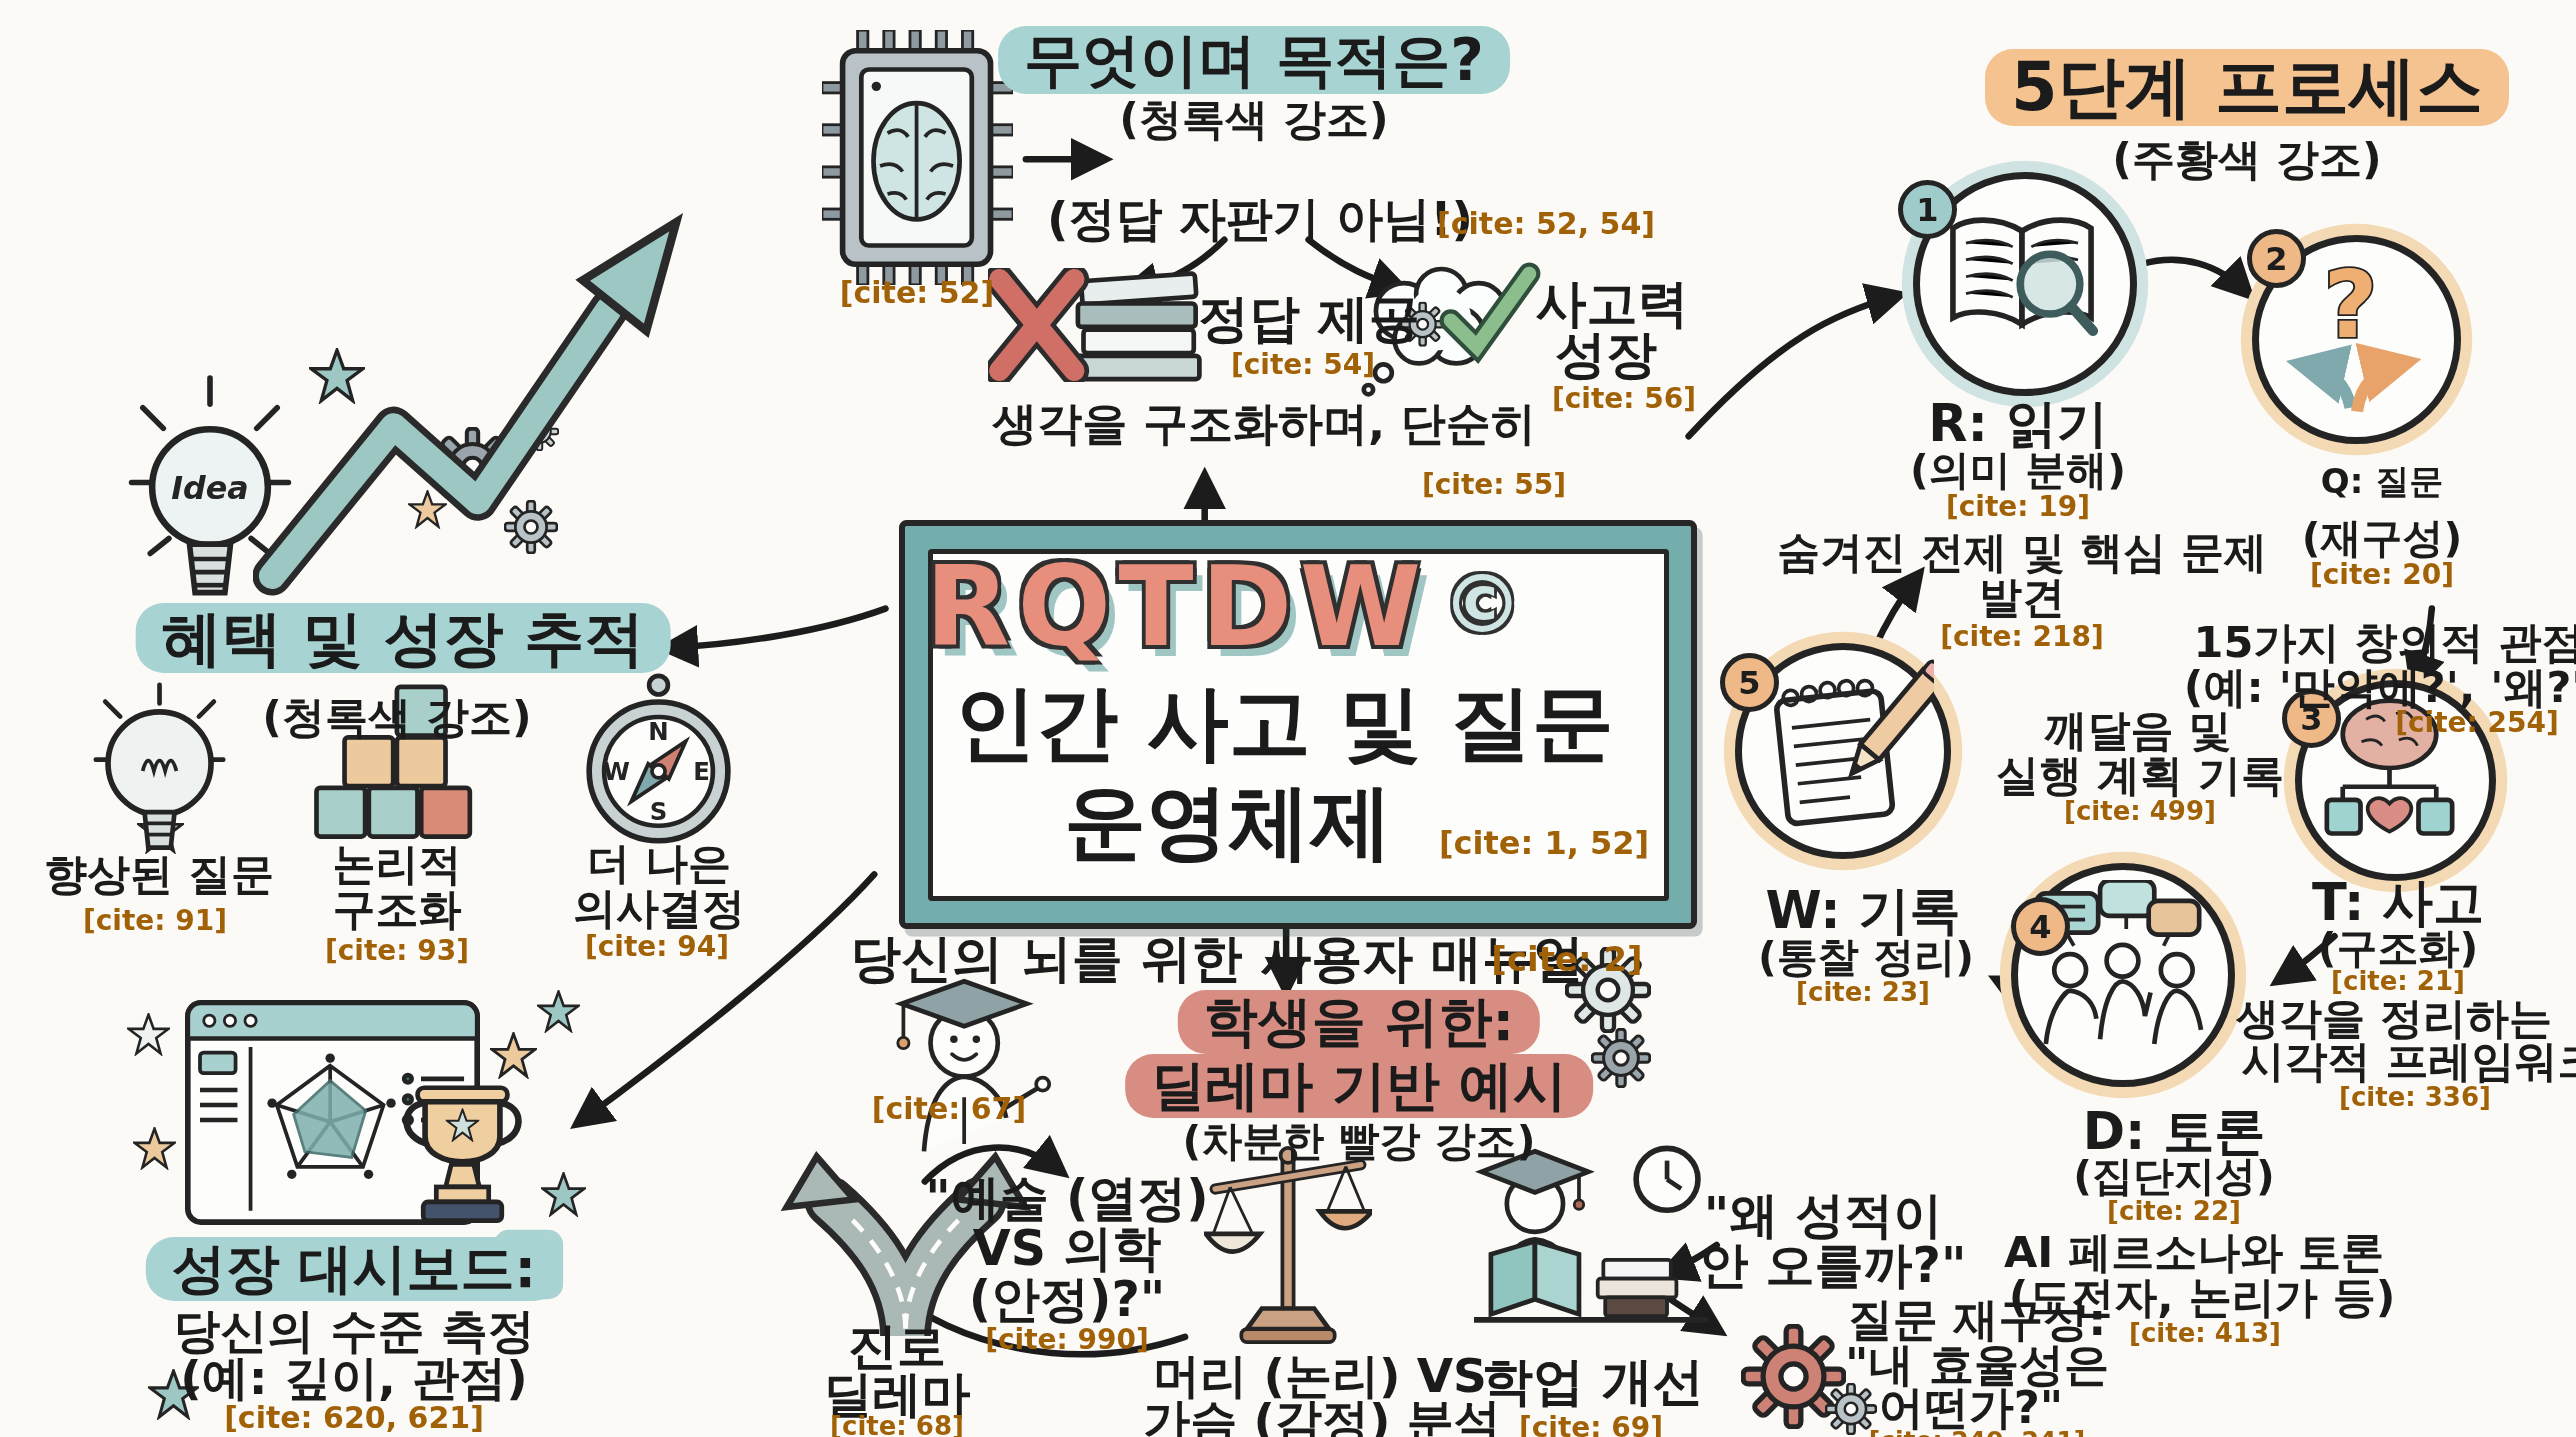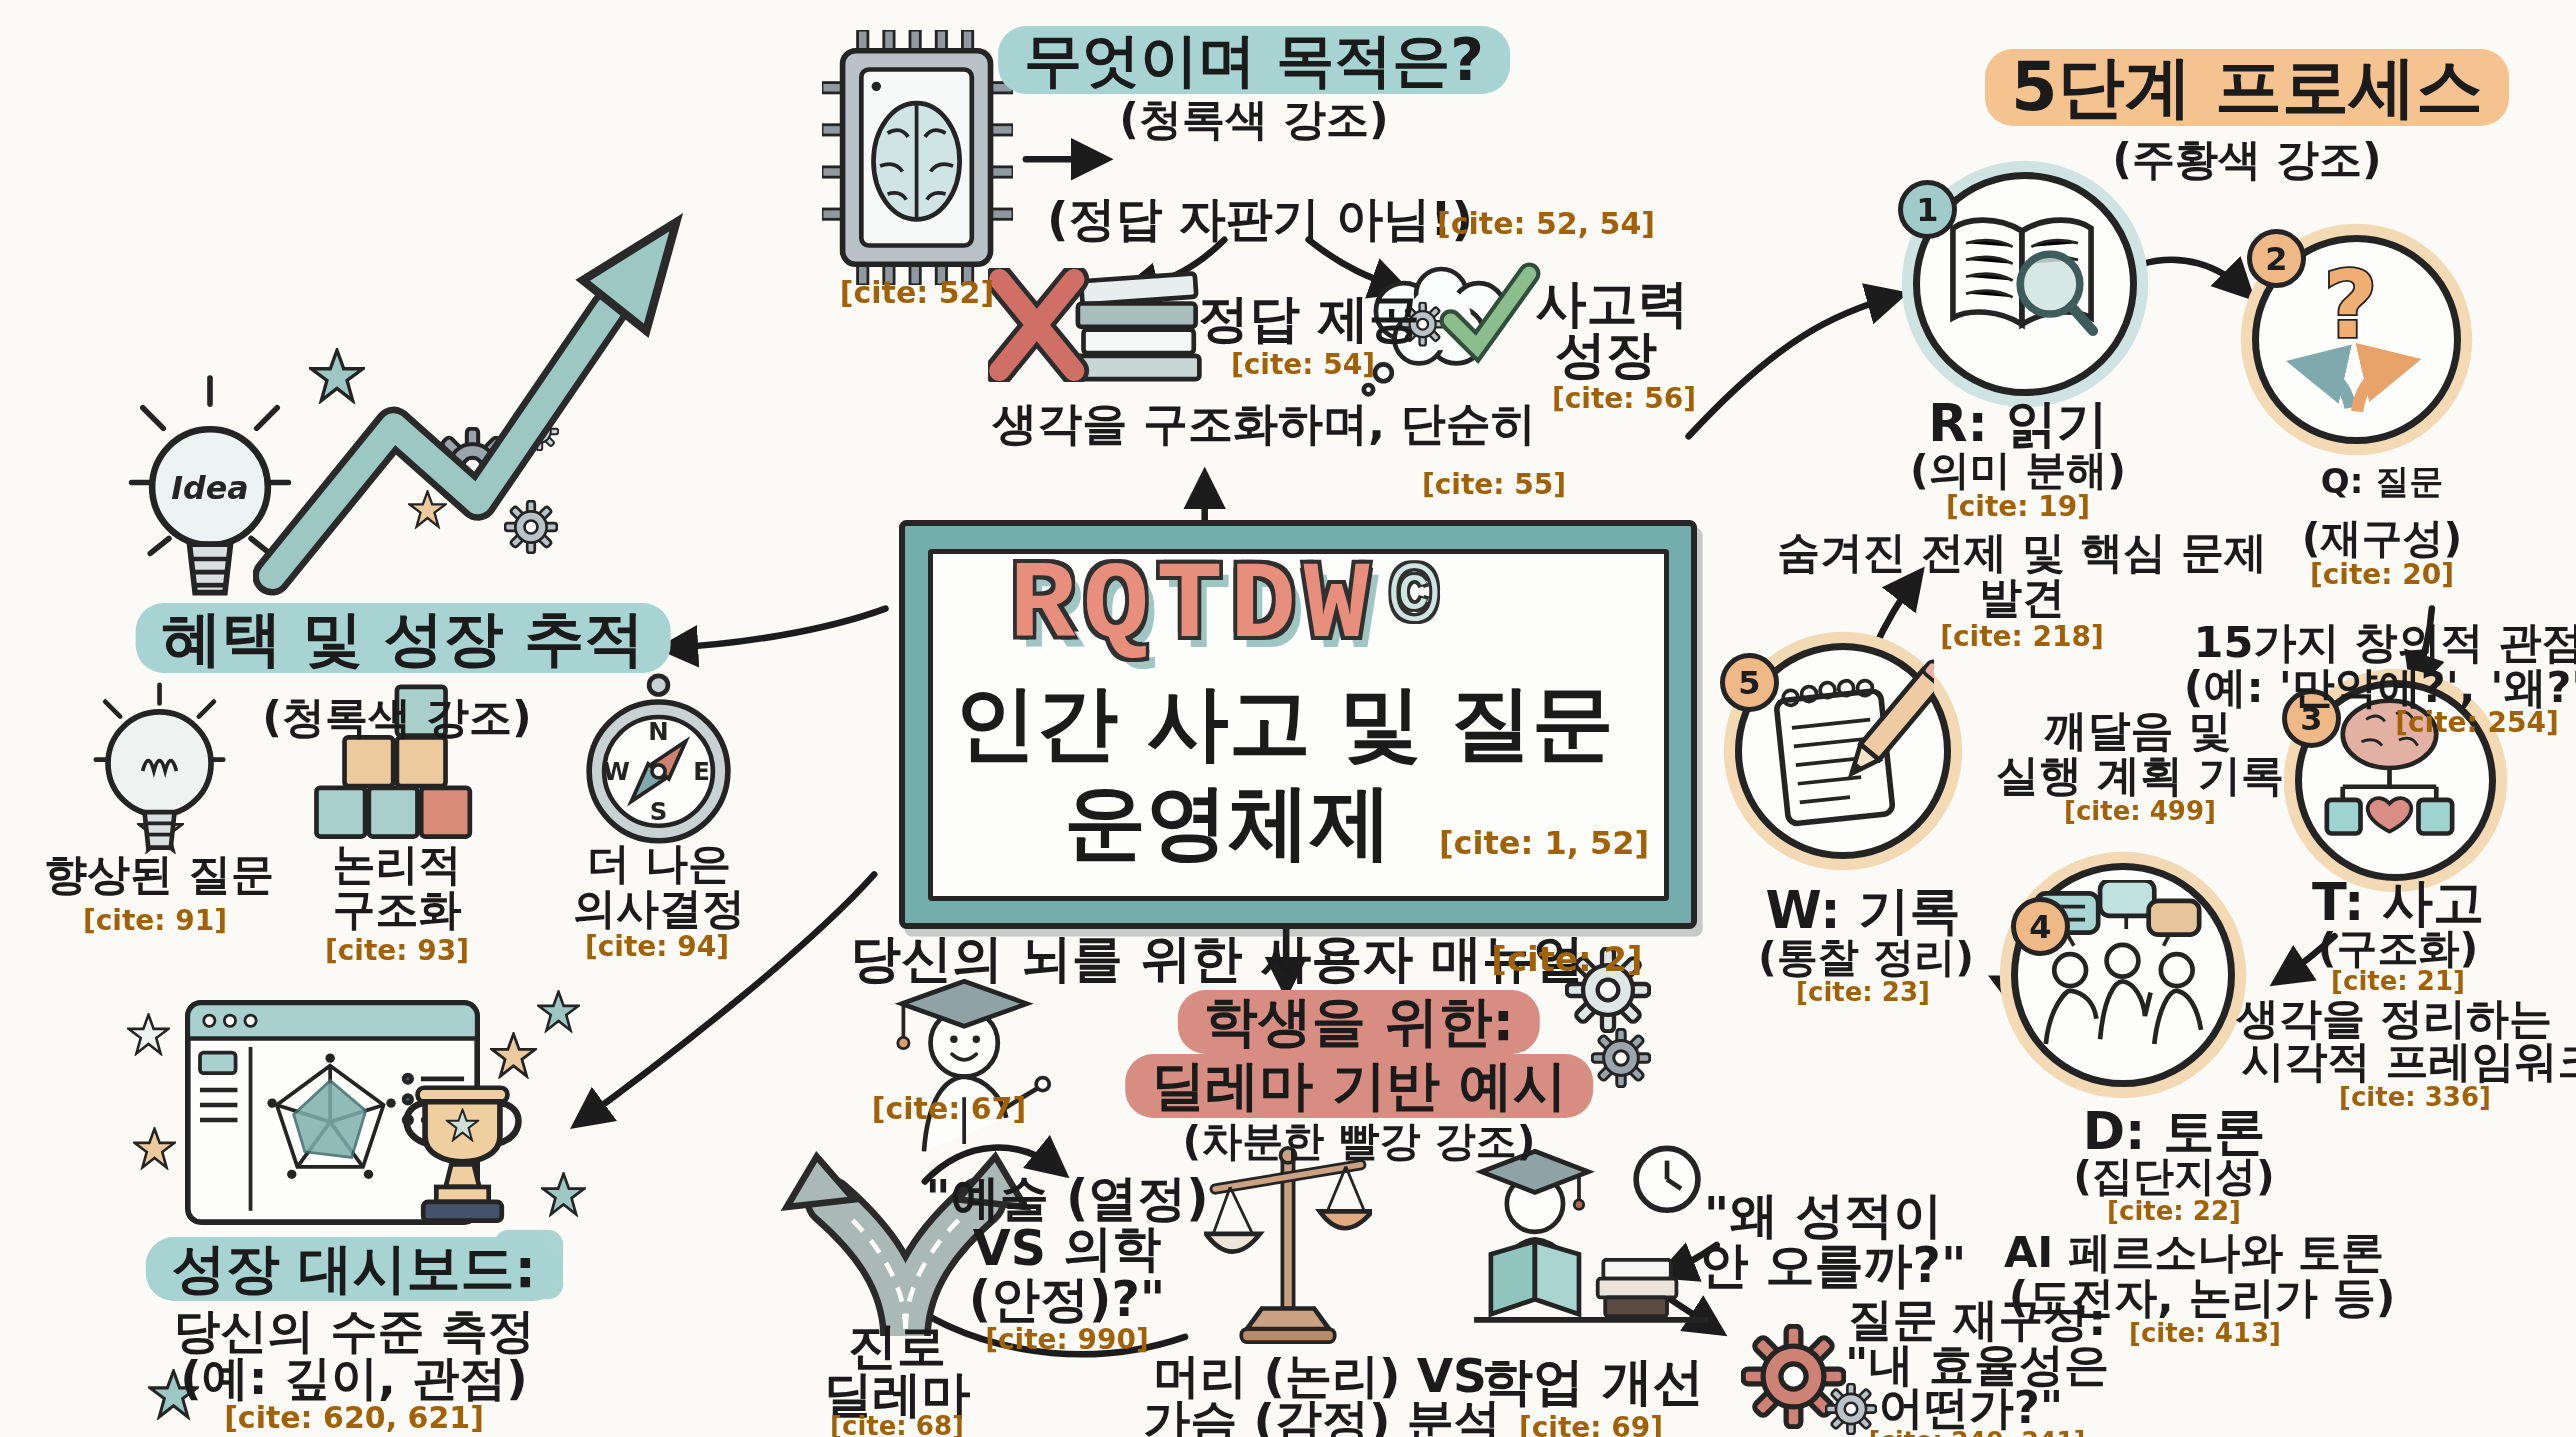--- a/index.html
+++ b/index.html
@@ -15,21 +15,21 @@
   .tint-teal{box-shadow:0 0 0 11.2px #cfe3e2;}
   .tint-orange{box-shadow:0 0 0 11.2px #f3d9b4;}
   .badge{position:absolute;width:49px;height:49px;border-radius:50%;border:5.6px solid #242424;
          display:flex;align-items:center;justify-content:center;font-weight:800;font-size:32px;
          color:#1d1d1d;z-index:5;}
   .box{position:absolute;left:899px;top:520px;width:786px;height:397px;background:#74aeac;
        border:6.6px solid #262626;border-radius:7.5px;z-index:4;box-shadow:5.6px 7.5px 0 rgba(40,60,60,.25);}
   .box-inner{position:absolute;left:22.5px;top:22.5px;right:22.5px;bottom:22.5px;background:#fdfdfb;
        border:5.6px solid #262626;border-radius:3.7px;}
   .logo{color:#e78e7c;letter-spacing:7.5px;
-        text-shadow:-3.7px -3.7px 0 #303030,3.7px -3.7px 0 #303030,-3.7px 3.7px 0 #303030,3.7px 3.7px 0 #303030,9.4px 11.2px 0 #9fc6c3;font-family:Liberation Mono, monospace;}
+        text-shadow:-3.7px -3.7px 0 #303030,3.7px -3.7px 0 #303030,-3.7px 3.7px 0 #303030,3.7px 3.7px 0 #303030,9.4px 11.2px 0 #9fc6c3;}
   .logo-c{color:#cfe5e4;letter-spacing:0;
         text-shadow:-2.8px -2.8px 0 #303030,2.8px -2.8px 0 #303030,-2.8px 2.8px 0 #303030,2.8px 2.8px 0 #303030;}
 </style>
 </head>
 <body>
 
 <div id="canvas">
 
 <svg width="0" height="0" style="position:absolute">
   <defs>

